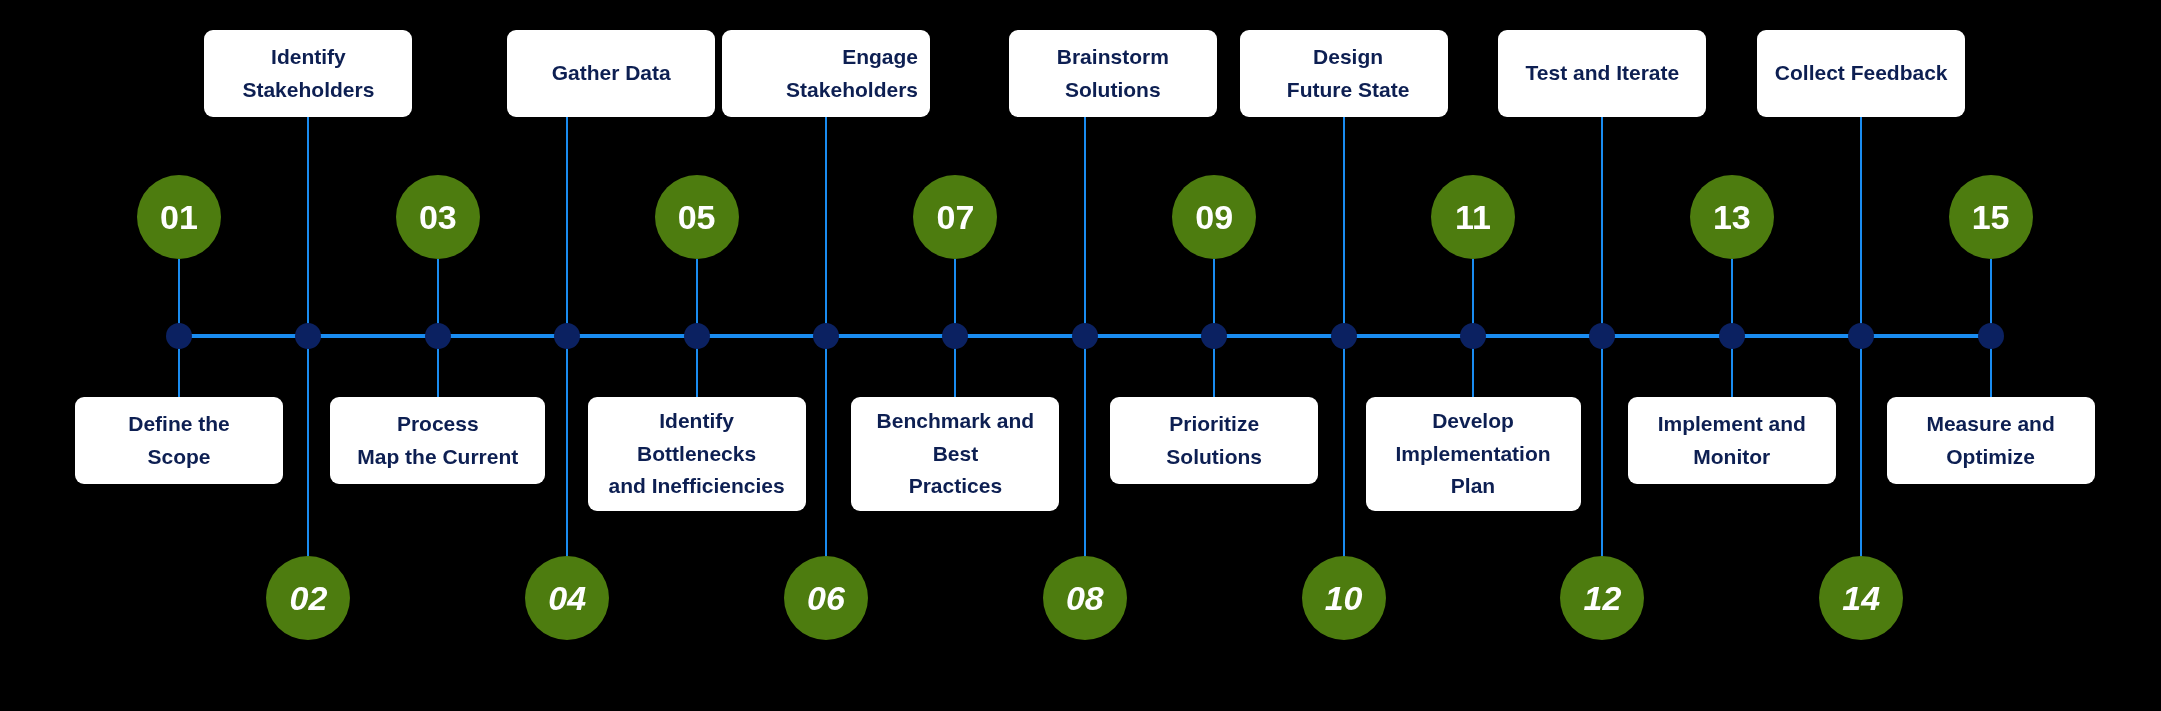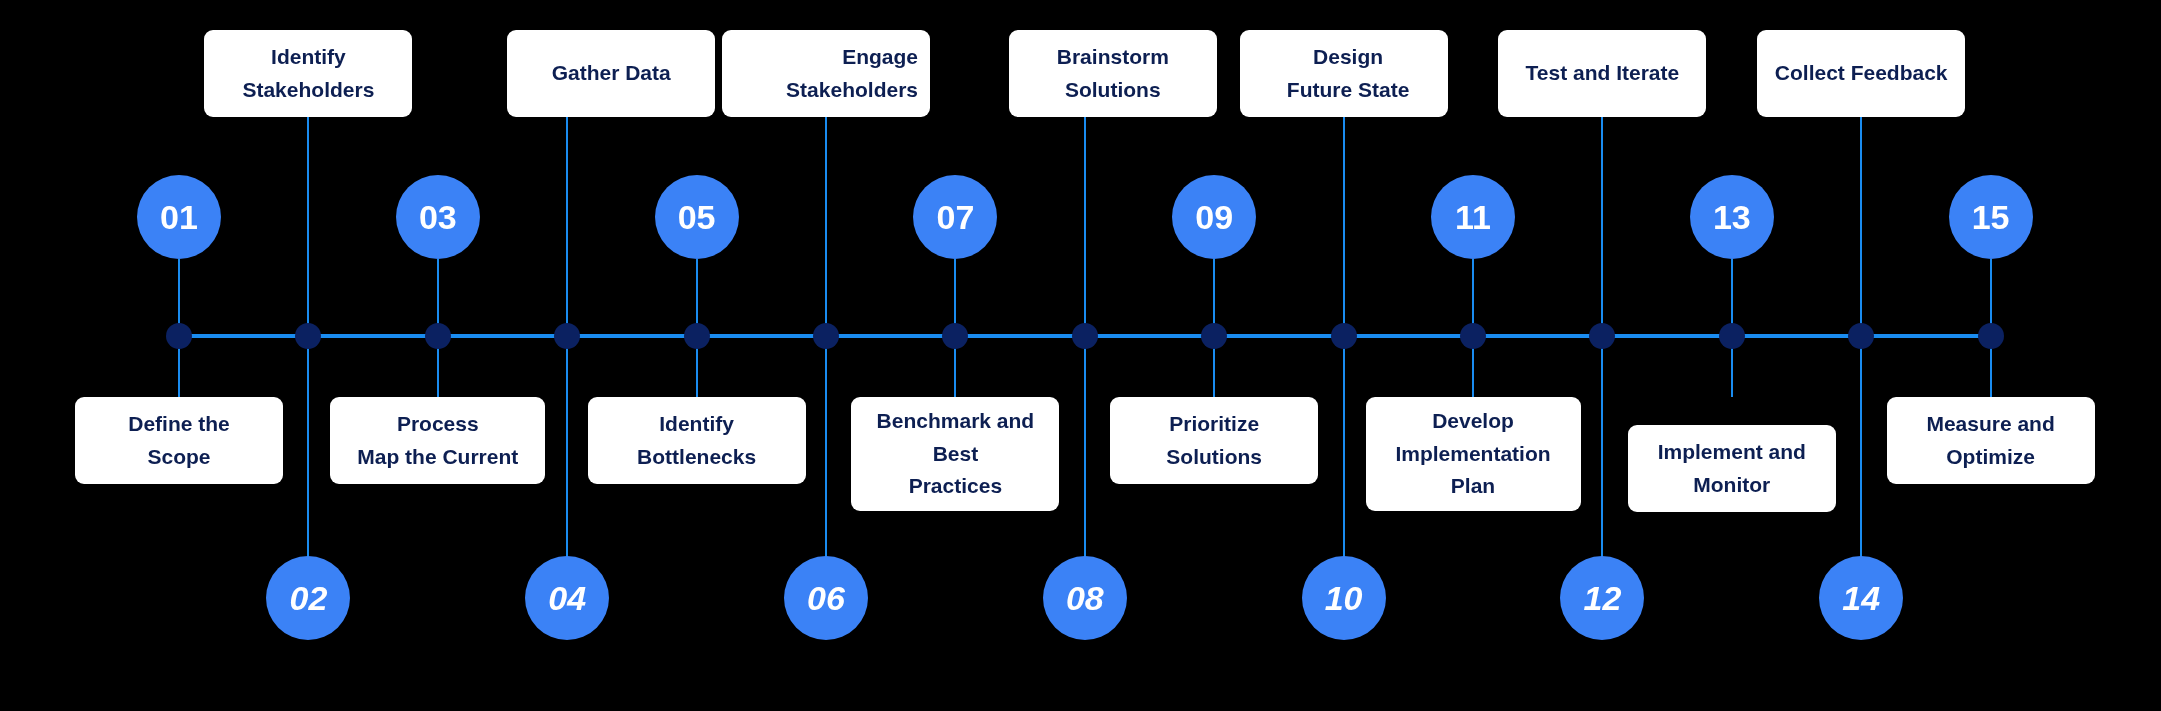--- a/index.html
+++ b/index.html
@@ -40,21 +40,21 @@
     border-radius: 50%;
     background: #0b2161;
     left: -13px;
     top: 323px;
   }
   
   .bubble {
     position: absolute;
     width: 84px; height: 84px;
     border-radius: 50%;
-    background: #3b82f6;
+    background: #4d7c0f;
     left: -42px;
     display: flex;
     align-items: center;
     justify-content: center;
     color: #ffffff;
     font-size: 34px;
     font-weight: bold;
     letter-spacing: 0px;
   }
   .bubble.up   { top: 175px; }
@@ -128,20 +128,21 @@
           </span>
         </div>
       </div>
       <div class="node" style="left: 696.6px;">
         <div class="connector" style="top: 259px; height: 138px;"></div>
         <div class="junction"></div>
         <div class="bubble up">05</div>
         <div class="card down" style="width: 218px; left: -109px;">
           <span>
             <span>Identify Bottlenecks</span>
+            <span>and Inefficiencies</span>
           </span>
         </div>
       </div>
       <div class="node" style="left: 826px;">
         <div class="connector" style="top: 117px; height: 451px;"></div>
         <div class="junction"></div>
         <div class="bubble down">06</div>
         <div class="card up" style="width: 208px; left: -104px; text-align: right;">
           <span>
             <span>Engage</span>
@@ -210,21 +211,21 @@
         <div class="card up" style="width: 208px; left: -104px;">
           <span>
             <span>Test and Iterate</span>
           </span>
         </div>
       </div>
       <div class="node" style="left: 1731.8px;">
         <div class="connector" style="top: 259px; height: 138px;"></div>
         <div class="junction"></div>
         <div class="bubble up">13</div>
-        <div class="card down" style="width: 208px; left: -104px; margin-top: 28px;">
+        <div class="card down" style="width: 208px; left: -104px;">
           <span>
             <span>Implement and</span>
             <span>Monitor</span>
           </span>
         </div>
       </div>
       <div class="node" style="left: 1861.2px;">
         <div class="connector" style="top: 117px; height: 451px;"></div>
         <div class="junction"></div>
         <div class="bubble down">14</div>

